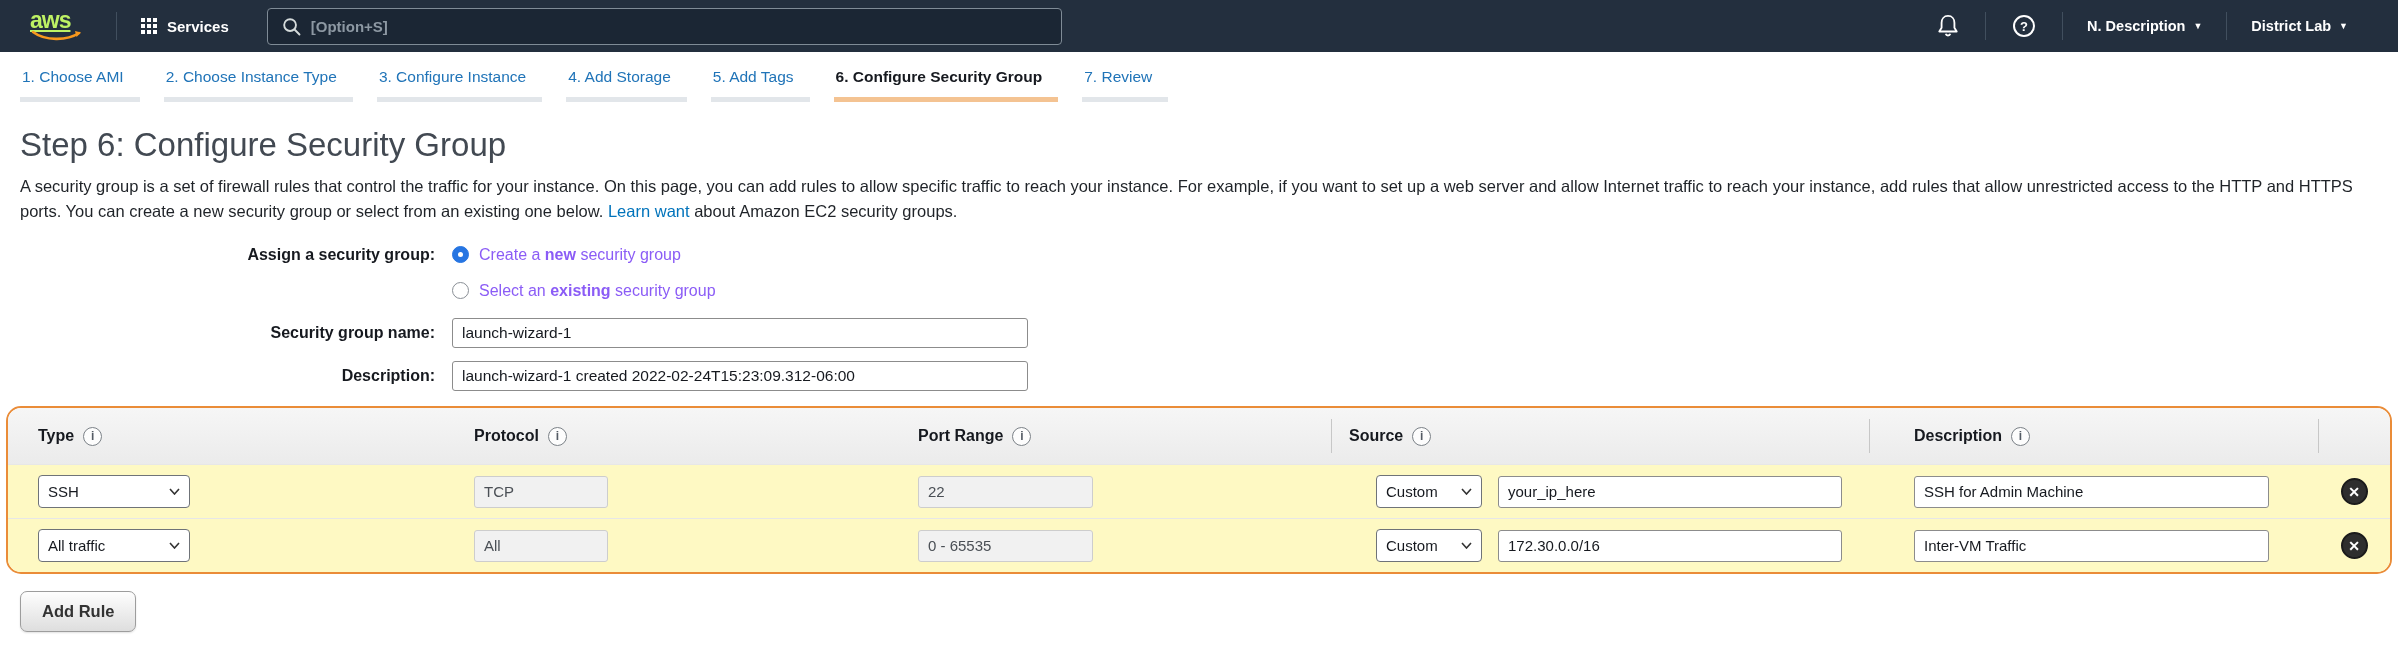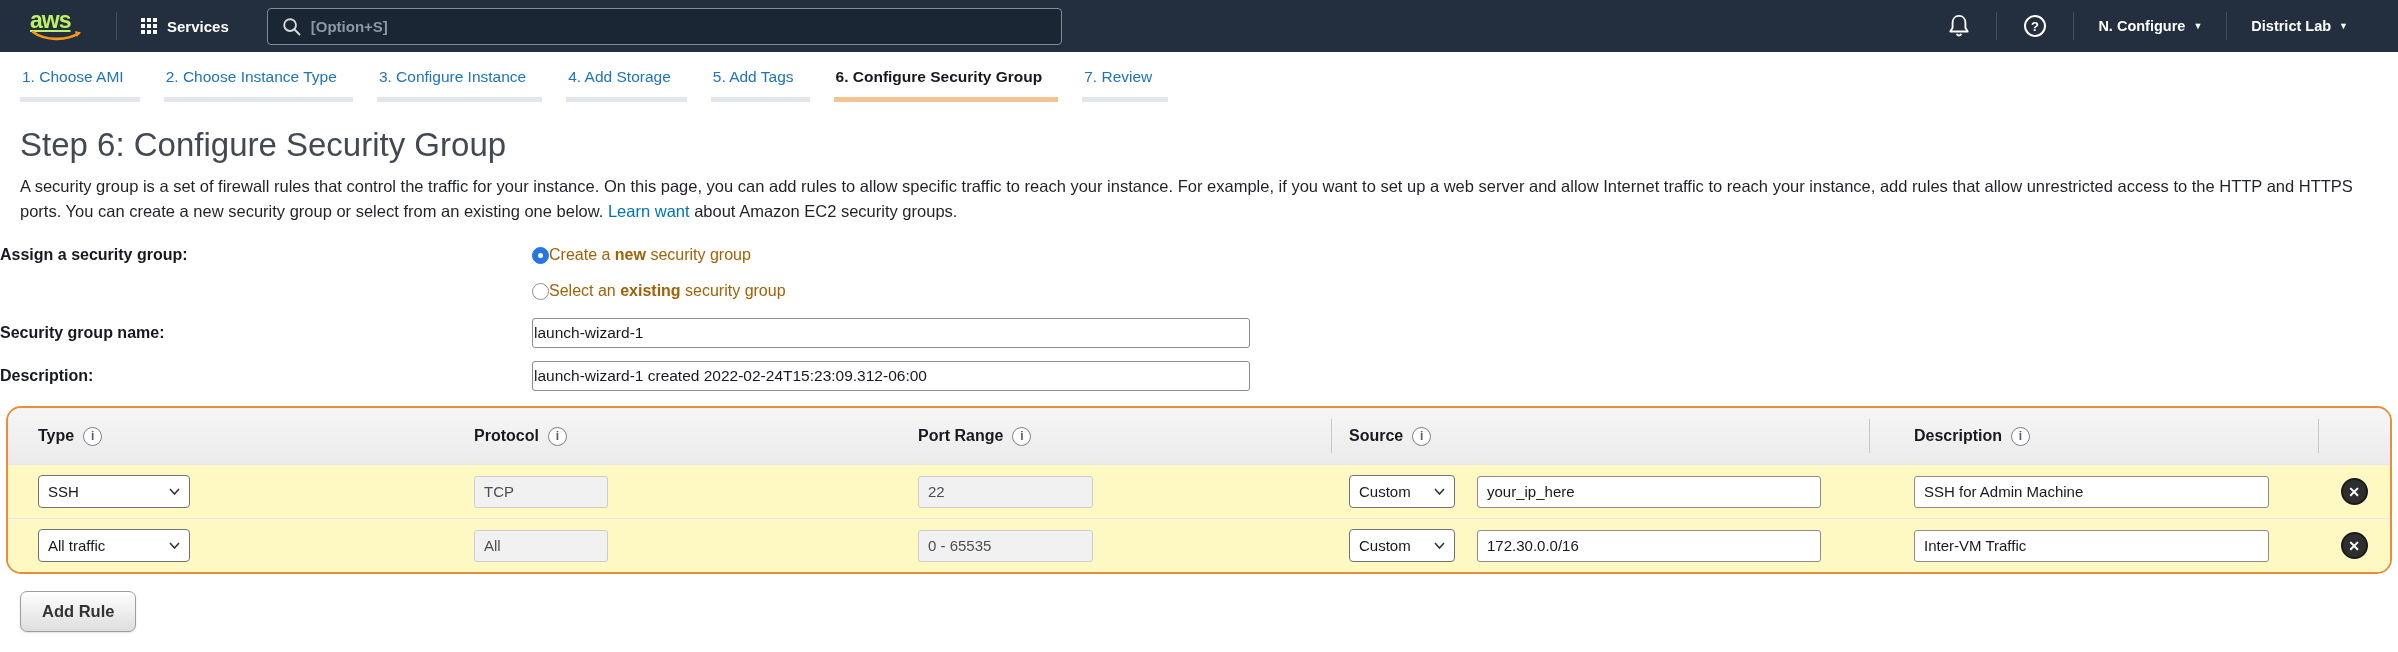--- a/index.html
+++ b/index.html
@@ -33,41 +33,41 @@
 
   
   .page-title { font-size:33px; font-weight:400; color:#424952; margin:24px 0 10px 20px; }
   .page-desc { margin:0 20px; max-width:2358px; font-size:16.5px; line-height:25px; color:#1f2328; }
   .learn-more { color:#0073bb; text-decoration:none; cursor:pointer; }
 
   
   .form { margin-top:22px; }
   .form-row { display:flex; align-items:center; margin-bottom:13px; }
   .form-row.radio-row { margin-bottom:18px; }
-  .form-label { width:532px; padding-right:17px; font-size:16px; font-weight:bold; color:#16191f; }
-  .radio-opt { display:flex; align-items:center; font-size:16px; color:#a16207; cursor:pointer; }
+  .form-label { width:452px; text-align:right; padding-right:17px; font-size:16px; font-weight:bold; color:#16191f; }
+  .radio-opt { display:flex; gap:10px; font-size:16px; color:#8b5cf6; cursor:pointer; }
   .radio-circle { width:17px; height:17px; border-radius:50%; border:1px solid #8a8f96; background:#fff; position:relative; flex:0 0 auto; }
   .radio-circle.checked { border:1px solid #2675e2; background:#2675e2; }
   .radio-circle.checked::after { content:""; position:absolute; left:5px; top:5px; width:5px; height:5px; border-radius:50%; background:#fff; }
-  .txt-field { height:30px; width:718px; border:1px solid #8c8c8c; border-radius:3px; padding:0 1px; font-size:15.5px;
+  .txt-field { height:30px; width:576px; border:1px solid #8c8c8c; border-radius:3px; padding:0 9px; font-size:15.5px;
     color:#16191f; font-family:"Liberation Sans", sans-serif; background:#fff; }
 
   
   .rules-wrap { margin:15px 6px 0 6px; border:2px solid #ea8c38; border-radius:15px; overflow:hidden; background:#fff; }
   .grid-cols { display:grid; grid-template-columns:436px 444px 443px 538px 449px 1fr; align-items:center; }
   .rules-header { height:56px; background:linear-gradient(#f6f6f6,#ebebeb); font-size:16px; font-weight:bold; color:#16191f; }
   .hdr-cell { display:flex; align-items:center; gap:9px; padding-left:30px; position:relative; height:100%; }
   .hdr-cell.pad-src { padding-left:18px; }
   .hdr-cell.pad-desc { padding-left:45px; }
   .vline { position:absolute; left:0; top:11px; bottom:11px; width:1px; background:#c7c7c7; }
   .info-i { width:19px; height:19px; border-radius:50%; border:1px solid #7b8187; color:#545b64; font-size:12px;
     display:inline-flex; align-items:center; justify-content:center; font-style:normal; background:#fdfdfd; cursor:pointer; flex:0 0 auto; }
   .rules-row { height:54px; border-top:1px solid #e7e7e7; background:#fef9c3; }
   .cell { padding-left:30px; display:flex; align-items:center; height:100%; }
-  .cell.src { padding-left:18px; gap:22px; }
+  .cell.src { padding-left:18px; gap:16px;justify-content:center; }
   .cell.desc { padding-left:45px; }
   .cell.del { justify-content:center; padding-left:0; }
   .select-box { display:inline-flex; align-items:center; justify-content:space-between; height:33px; background:#fff;
     border:1px solid #6f7378; border-radius:4px; padding:0 9px; font-size:15px; color:#16191f; cursor:pointer; flex:0 0 auto; }
   .select-box.w-type { width:152px; }
   .select-box.w-src  { width:106px; }
   .ro-input { height:32px; background:#f1f1f1; border:1px solid #cdcdcd; border-radius:3px; padding:0 9px;
     font-size:15px; color:#4a4f55; font-family:"Liberation Sans", sans-serif; }
   .ro-input.w-proto { width:134px; }
   .ro-input.w-port { width:175px; }
@@ -129,21 +129,21 @@
     </div>
     <div class="tb-divider"></div>
     <div class="tb-icon-btn">
       <svg width="24" height="24" viewBox="0 0 24 24">
         <circle cx="12" cy="12" r="10" fill="none" stroke="#ffffff" stroke-width="2"></circle>
         <text x="12" y="16.5" text-anchor="middle" font-size="13" font-weight="bold" fill="#ffffff" font-family="Liberation Sans, sans-serif">?</text>
       </svg>
     </div>
     <div class="tb-divider"></div>
     <div class="tb-menu">
-      <span>N. Configure</span>
+      <span>N. Description</span>
       <span class="caret">▼</span>
     </div>
     <div class="tb-divider"></div>
     <div class="tb-menu">
       <span>District Lab</span>
       <span class="caret">▼</span>
     </div>
   </div>
 </header>
 

